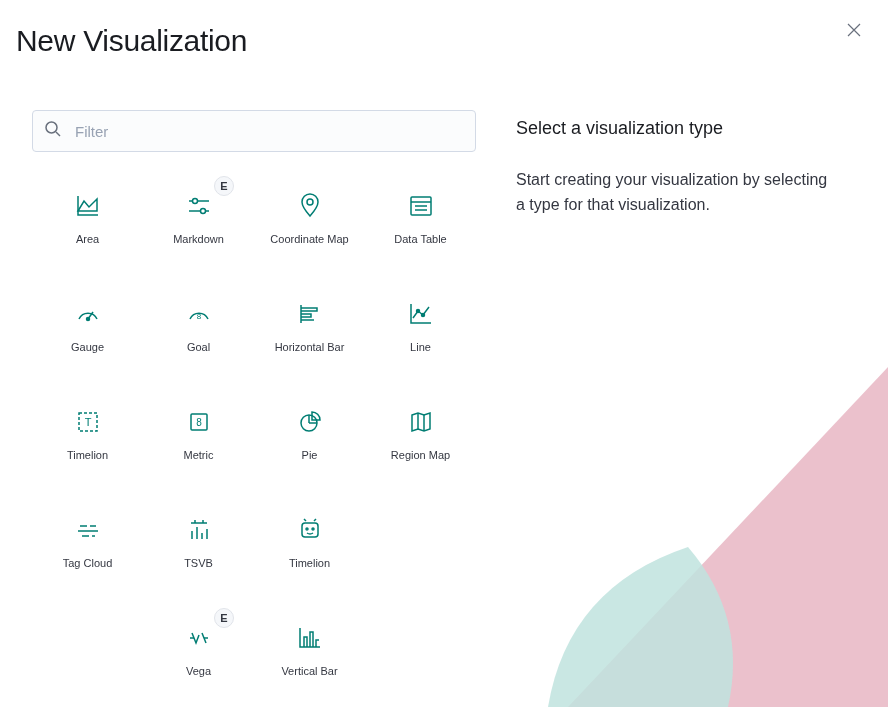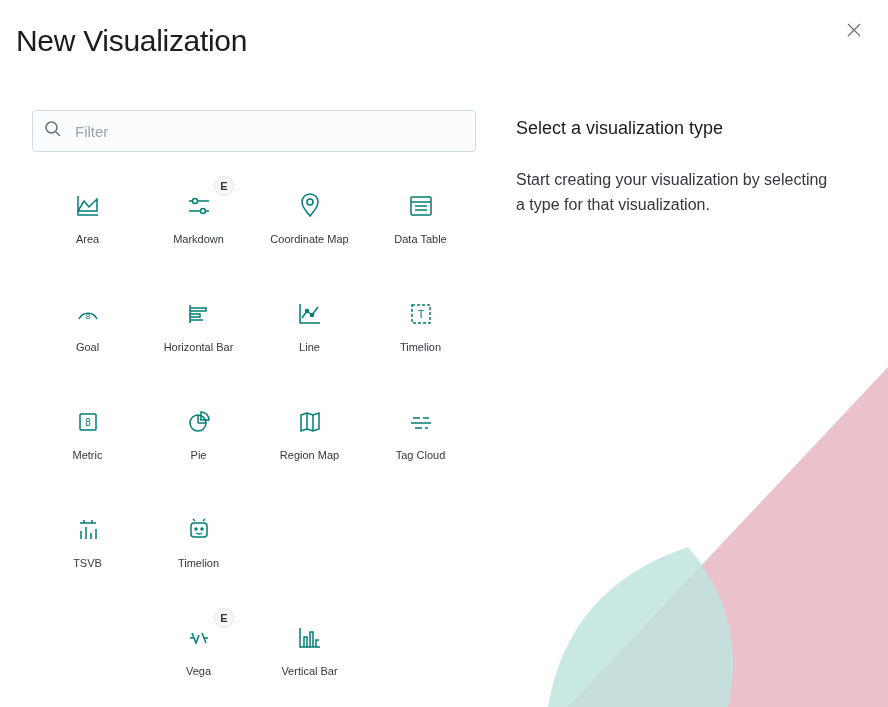--- a/index.html
+++ b/index.html
@@ -198,20 +198,30 @@
       <div class="viz-item">
         <div class="viz-icon">
           <svg width="26" height="26" viewBox="0 0 26 26" fill="none" stroke="currentColor" stroke-width="1.5">
               <rect x="3" y="4" width="20" height="18" rx="1"></rect>
               <path d="M3 9 H23 M7 13 H19 M7 17 H19"></path>
             </svg>
         </div>
         <div class="viz-label">Data Table</div>
       </div>
 
+      <div class="viz-item">
+        <div class="viz-icon">
+          <svg width="26" height="26" viewBox="0 0 26 26" fill="none" stroke="currentColor" stroke-width="1.5">
+              <path d="M4 18 A10 10 0 0 1 22 18"></path>
+              <path d="M13 18 L18 11"></path>
+              <circle cx="13" cy="18" r="1.5" fill="currentColor"></circle>
+            </svg>
+        </div>
+        <div class="viz-label">Gauge</div>
+      </div>
 
       <div class="viz-item">
         <div class="viz-icon">
           <svg width="26" height="26" viewBox="0 0 26 26" fill="none" stroke="currentColor" stroke-width="1.5">
               <path d="M4 18 A10 10 0 0 1 22 18"></path>
               <text x="13" y="18" font-size="8" text-anchor="middle" fill="currentColor" stroke="none">8</text>
             </svg>
         </div>
         <div class="viz-label">Goal</div>
       </div>

